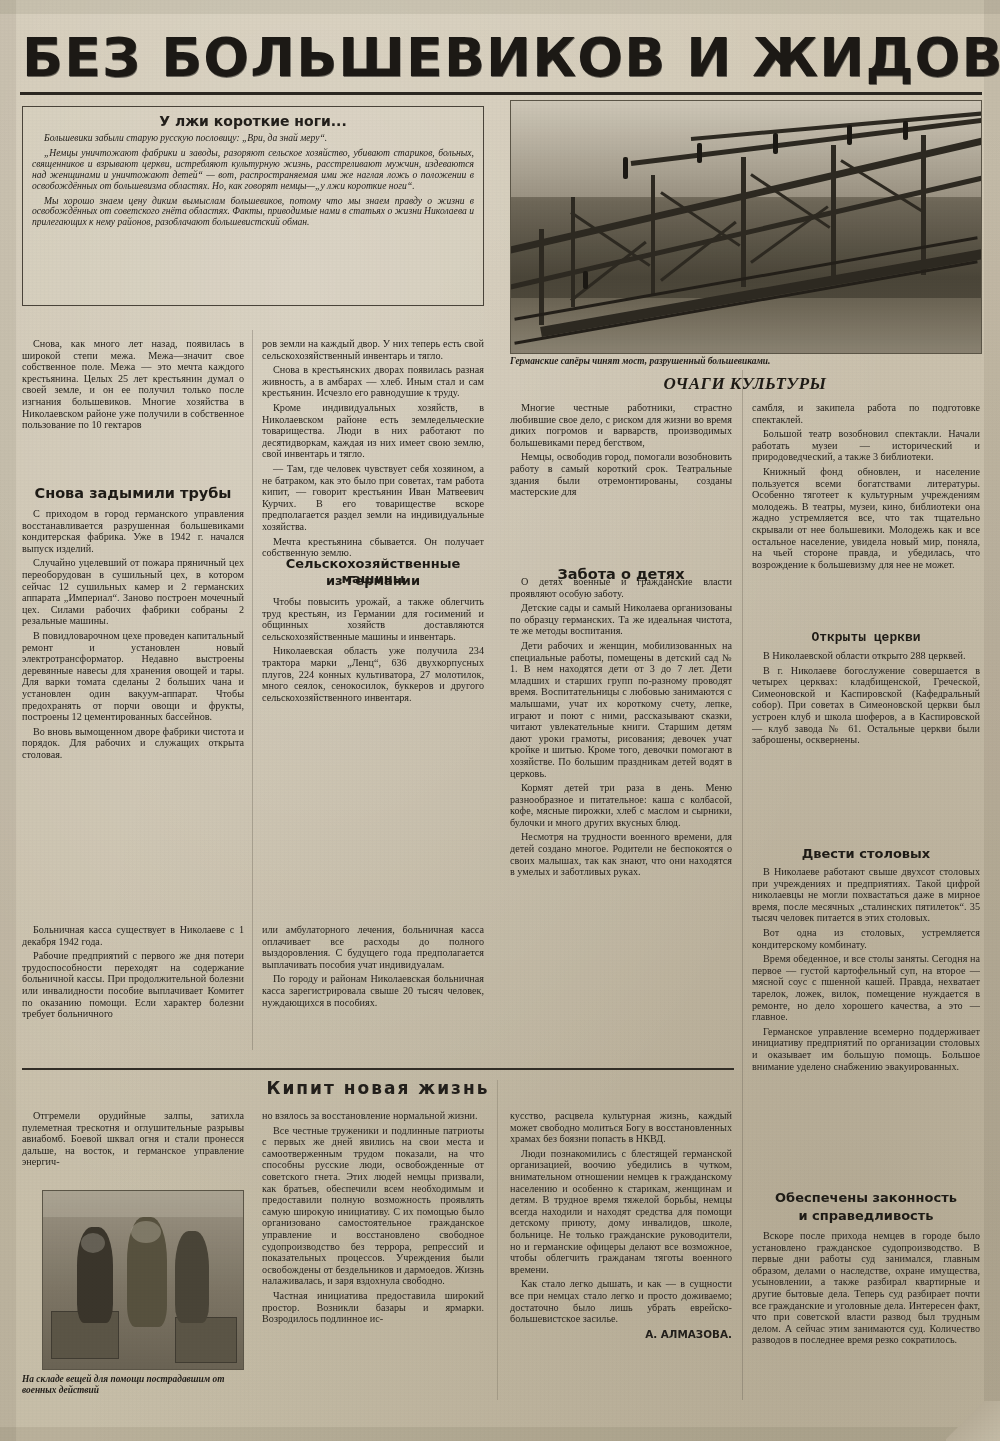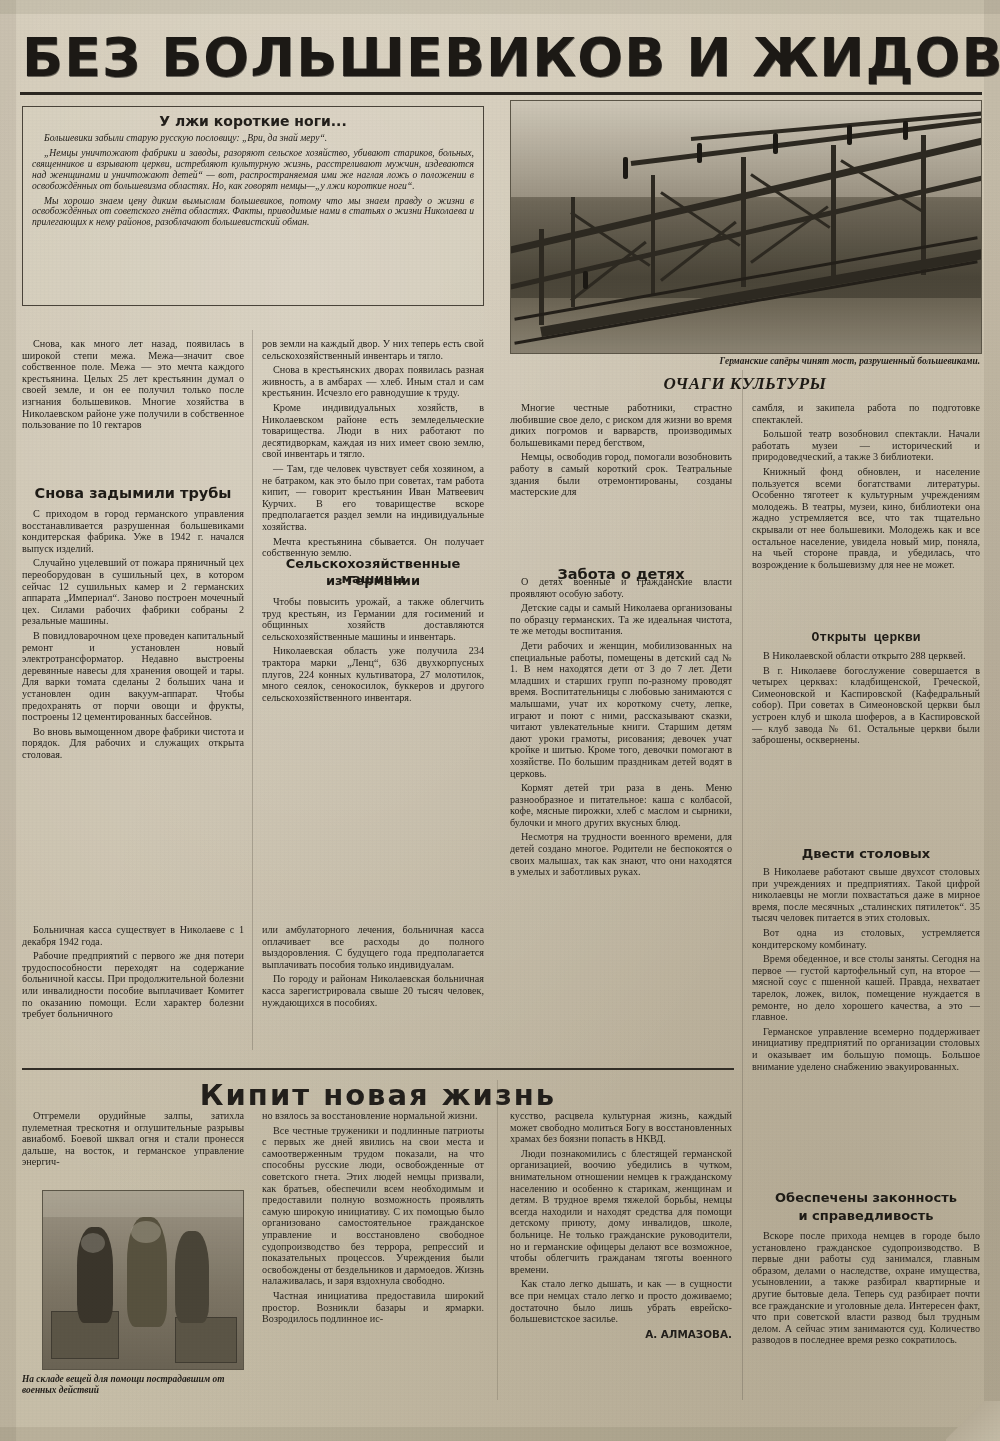--- a/index.html
+++ b/index.html
@@ -98,21 +98,21 @@
     background:#8e8675;
     border:1px solid #5c5648;
     overflow:hidden;
   }
   .cap {
     position:absolute;
     font-style:italic;
     font-weight:bold;
     font-size:9.4px;
     line-height:11px;
-    text-align:right;
+    text-align:left;
     color:#201d19;
   }
 
   
   .bridge {
     background:
       linear-gradient(180deg,#b9b2a2 0%,#a49c8b 18%,#6f6859 40%,#4b4639 70%,#565041 100%);
   }
   .bridge .sky { position:absolute; left:0; top:0; right:0; height:38%;
     background:linear-gradient(180deg,#cfc8b8,#9c9484); }
@@ -135,21 +135,21 @@
   .wh .person { position:absolute; background:#3b362c; border-radius:40% 40% 20% 20%; }
   .wh .light { position:absolute; background:rgba(235,230,215,.55); }
   .wh .box { position:absolute; background:#5c5647; border:1px solid #423d33; }
 
   .divider-h { position:absolute; height:2px; background:#332f28; }
   .vrule { position:absolute; width:1px; background:#4e483d; }
 
   .kipit {
     font-family:"DejaVu Sans", sans-serif;
     font-weight:bold;
-    font-size:29px;
+    font-size:17px;
     letter-spacing:2px;
     text-align:center;
   }
   .sig {
     text-align:right;
     font-weight:bold;
     font-size:10.4px;
     font-family:"DejaVu Sans", sans-serif;
     margin-top:3px;
   }
@@ -241,21 +241,21 @@
   <div class="col" style="left:262px; top:596px; width:222px;">
     <p class="t">Чтобы повысить урожай, а также облегчить труд крестьян, из Германии для госимений и общинных хозяйств доставляются сельскохозяйственные машины и инвентарь.</p>
     <p class="t">Николаевская область уже получила 234 трактора марки „Ленц“, 636 двухкорпусных плугов, 224 конных культиватора, 27 молотилок, много сеялок, сенокосилок, буккеров и другого сельскохозяйственного инвентаря.</p>
   </div>
 
   <div class="col" style="left:22px; top:924px; width:222px;">
     <p class="t">Больничная касса существует в Николаеве с 1 декабря 1942 года.</p>
     <p class="t">Рабочие предприятий с первого же дня потери трудоспособности переходят на содержание больничной кассы. При продолжительной болезни или инвалидности пособие выплачивает Комитет по оказанию помощи. Если характер болезни требует больничного</p>
   </div>
   <div class="col" style="left:262px; top:924px; width:222px;">
-    <p class="t noind">или амбулаторного лечения, больничная касса оплачивает все расходы до полного выздоровления. С будущего года предполагается выплачивать пособия только индивидуалам.</p>
+    <p class="t noind">или амбулаторного лечения, больничная касса оплачивает все расходы до полного выздоровления. С будущего года предполагается выплачивать пособия учат индивидуалам.</p>
     <p class="t">По городу и районам Николаевская больничная касса зарегистрировала свыше 20 тысяч человек, нуждающихся в пособиях.</p>
   </div>
 
   <div class="hd h1 it" style="position:absolute; left:510px; top:374px; width:470px; font-style:italic;">ОЧАГИ КУЛЬТУРЫ</div>
   <div class="col" style="left:510px; top:402px; width:222px;">
     <p class="t">Многие честные работники, страстно любившие свое дело, с риском для жизни во время диких погромов и варварств, производимых большевиками перед бегством,</p>
     <p class="t">Немцы, освободив город, помогали возобновить работу в самый короткий срок. Театральные здания были отремонтированы, созданы мастерские для</p>
   </div>
 
   <div class="hd h2" style="position:absolute; left:510px; top:566px; width:222px;">Забота о детях</div>

